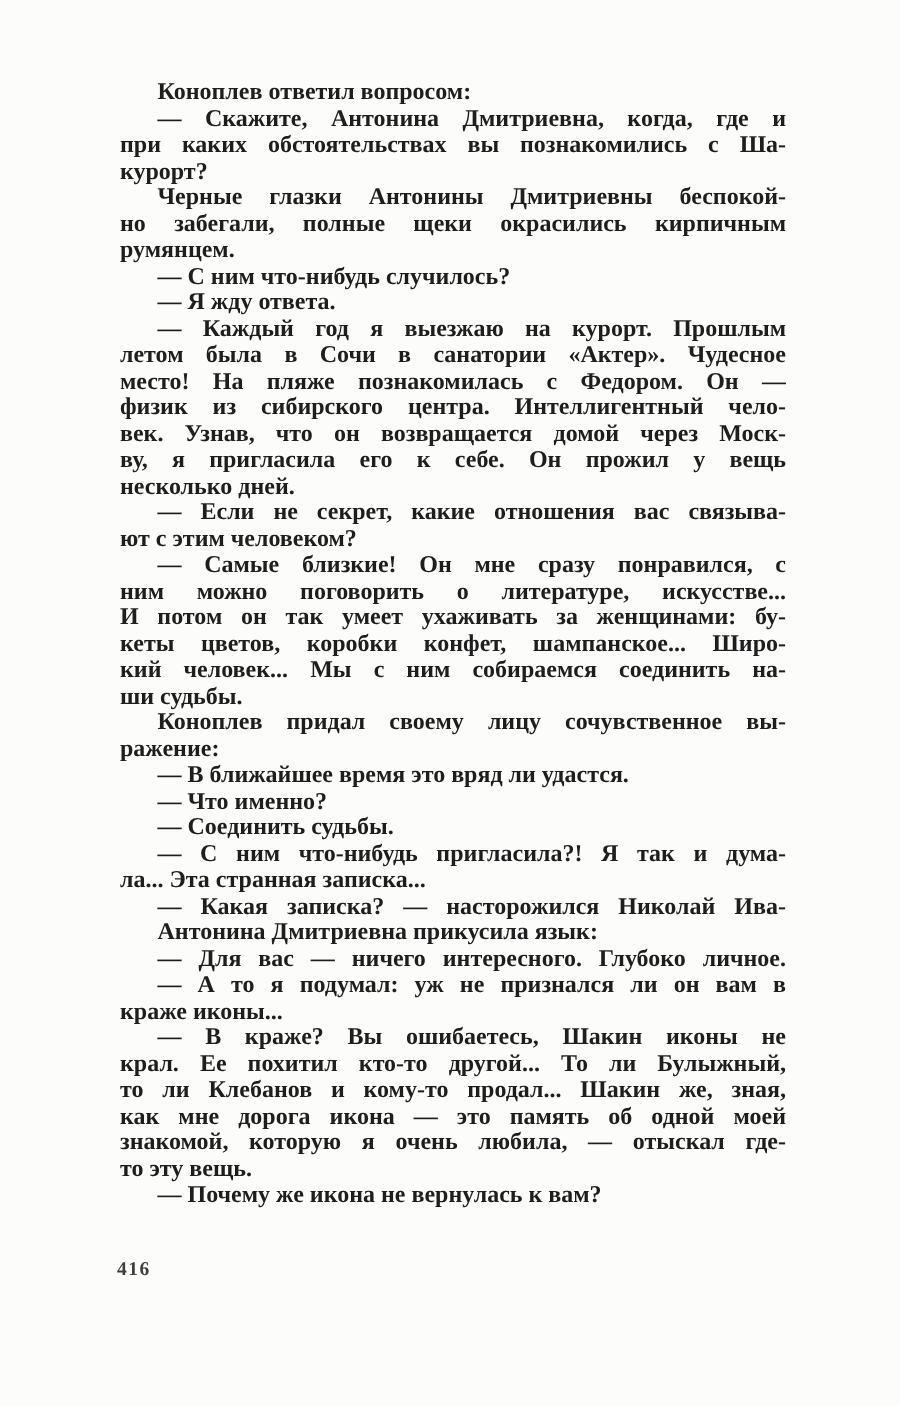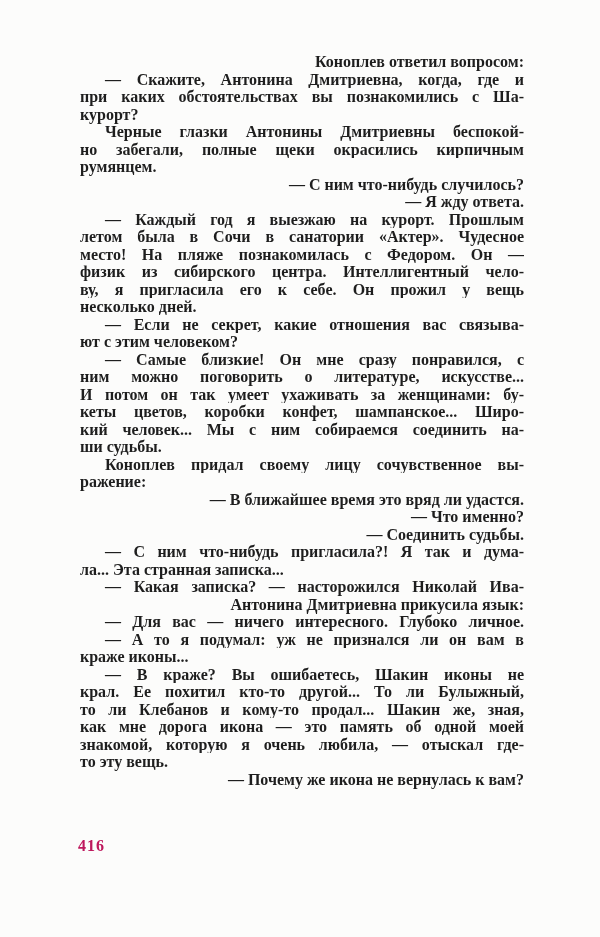--- a/index.html
+++ b/index.html
@@ -37,29 +37,28 @@
     overflow: visible;
   }
   .line.just {
     white-space: normal;
     text-align: justify;
     text-align-last: justify;
     overflow: hidden;
   }
   .line.indent {
     text-indent: 25px;
-    text-align: right;
   }
   .page-number {
     position: absolute;
     left: 78px;
     top: 837px;
-    color: #be185d;
+    color: #404040;
     font-weight: 700;
-    font-size: 16px;
+    font-size: 13px;
     line-height: 17px;
     letter-spacing: 1px;
   }
 </style>
 </head>
 <body>
 
 <main class="page">
   <section class="text-block" id="text-block">
       <div class="line indent">Коноплев ответил вопросом:</div>
@@ -68,20 +67,21 @@
       <div class="line">курорт?</div>
       <div class="line indent just">Черные глазки Антонины Дмитриевны беспокой-</div>
       <div class="line just">но забегали, полные щеки окрасились кирпичным</div>
       <div class="line">румянцем.</div>
       <div class="line indent">— С ним что-нибудь случилось?</div>
       <div class="line indent">— Я жду ответа.</div>
       <div class="line indent just">— Каждый год я выезжаю на курорт. Прошлым</div>
       <div class="line just">летом была в Сочи в санатории «Актер». Чудесное</div>
       <div class="line just">место! На пляже познакомилась с Федором. Он —</div>
       <div class="line just">физик из сибирского центра. Интеллигентный чело-</div>
+      <div class="line just">век. Узнав, что он возвращается домой через Моск-</div>
       <div class="line just">ву, я пригласила его к себе. Он прожил у вещь</div>
       <div class="line">несколько дней.</div>
       <div class="line indent just">— Если не секрет, какие отношения вас связыва-</div>
       <div class="line">ют с этим человеком?</div>
       <div class="line indent just">— Самые близкие! Он мне сразу понравился, с</div>
       <div class="line just">ним можно поговорить о литературе, искусстве...</div>
       <div class="line just">И потом он так умеет ухаживать за женщинами: бу-</div>
       <div class="line just">кеты цветов, коробки конфет, шампанское... Широ-</div>
       <div class="line just">кий человек... Мы с ним собираемся соединить на-</div>
       <div class="line">ши судьбы.</div>

